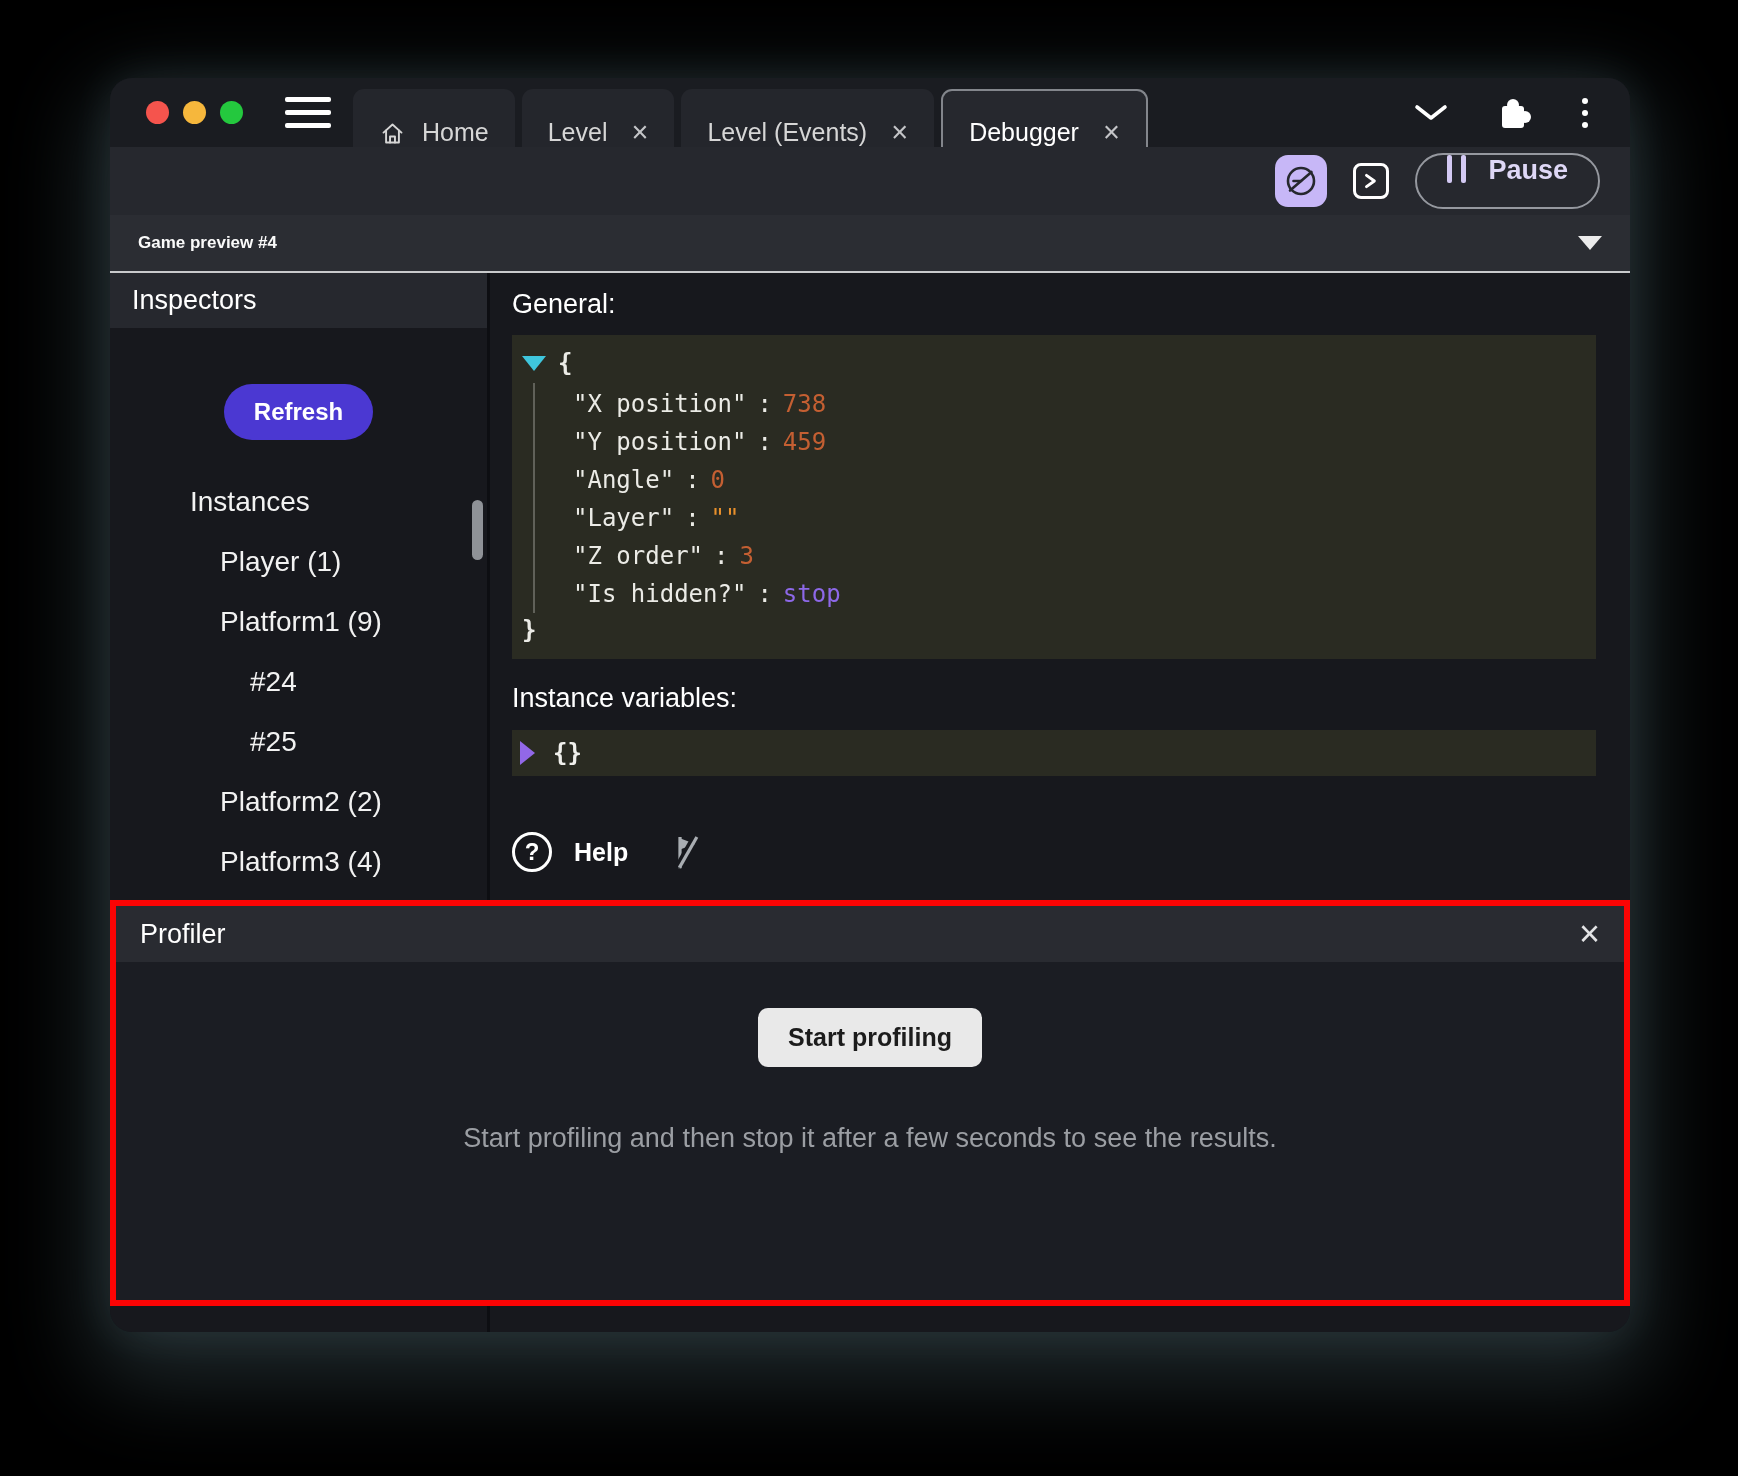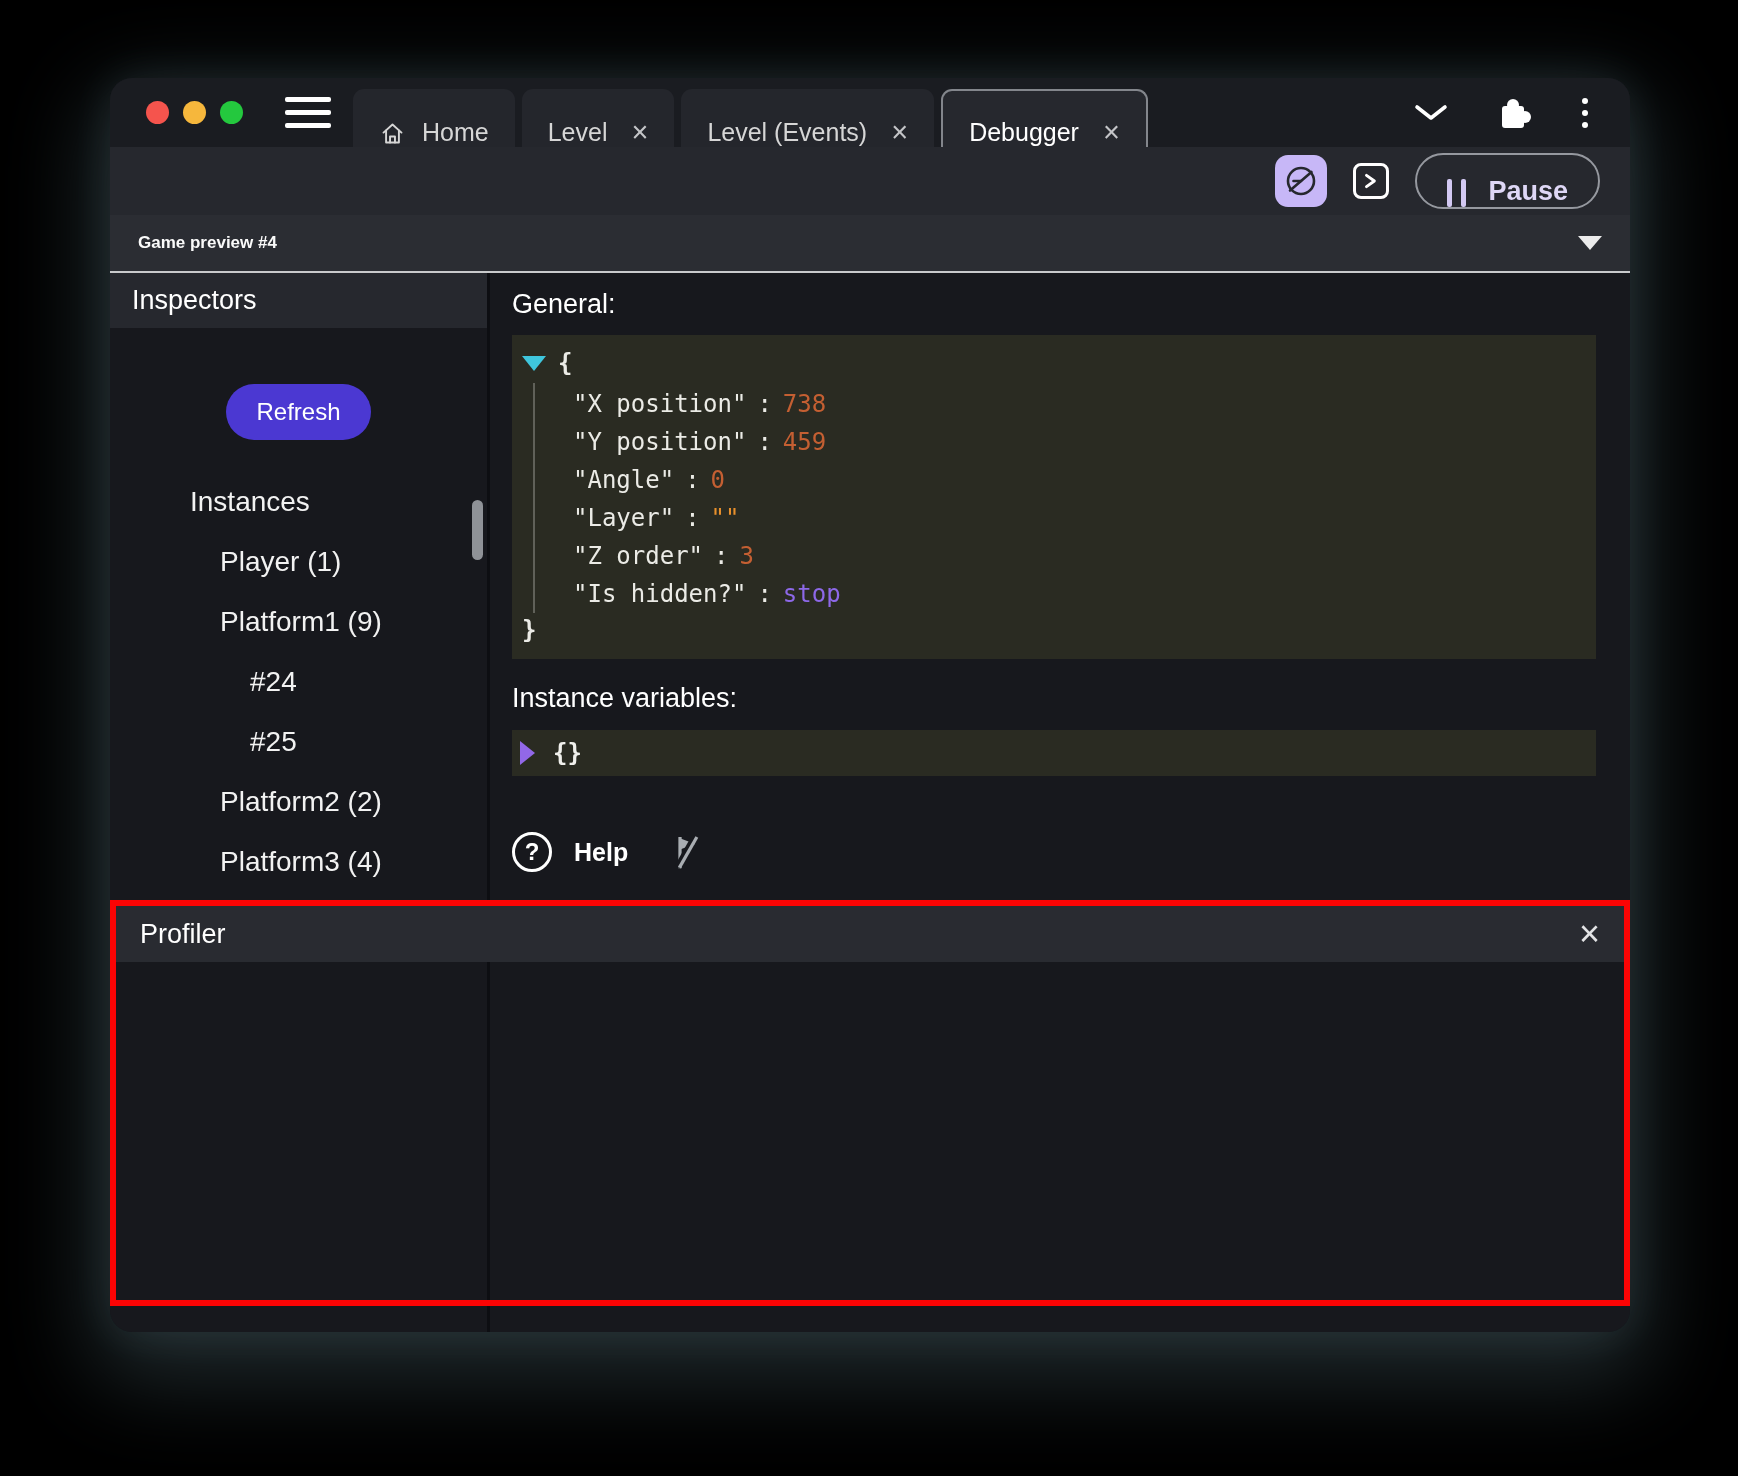--- a/index.html
+++ b/index.html
@@ -59,21 +59,21 @@
   .profiler-icon-btn {
     width: 52px; height: 52px; border-radius: 13px; background: #c7b7f7;
     display: flex; align-items: center; justify-content: center; cursor: pointer; border: none;
   }
   .console-btn {
     width: 36px; height: 36px; border: 3px solid #fff; border-radius: 8px;
     display: flex; align-items: center; justify-content: center; cursor: pointer; background: transparent;
   }
   .pause-btn {
     height: 56px; border: 2px solid #95989f; border-radius: 28px;
-    padding: 0 30px; display: flex; align-items: flex-end; gap: 22px;
+    padding: 0 30px; display: flex; align-items: flex-start; gap: 22px;
     background: transparent; cursor: pointer;
   }
   .pause-bars { display: flex; gap: 9px; }
   .pause-bars span { width: 5px; height: 28px; background: #d3c9f3; border-radius: 2px; }
   .pause-label { font-size: 27px; font-weight: bold; color: #ded7f6; }
 
   
   .preview-row {
     height: 58px; flex: none; background: #2b2d33;
     display: flex; align-items: center; padding: 0 28px;
@@ -88,21 +88,21 @@
 
   
   .content { flex: 1; display: flex; background: #17181d; min-height: 0; }
 
   .left-panel { width: 380px; flex: none; display: flex; flex-direction: column; border-right: 3px solid #0d0e12; }
   .left-header { height: 55px; flex: none; background: #26282e; display: flex; align-items: center; padding-left: 22px; font-size: 27px; color: #fff; }
   .left-body { flex: 1; position: relative; padding-top: 56px; overflow: hidden; }
   .refresh-btn {
     display: block; margin: 0 auto; background: #4b38d2; color: #fff;
     font-family: "Liberation Sans", sans-serif;
-    font-weight: normal; font-size: 24px; border: none; border-radius: 28px;
+    font-weight: bold; font-size: 24px; border: none; border-radius: 28px;
     padding: 14px 30px; cursor: pointer;
   }
   .tree { margin-top: 32px; }
   .tree-item { height: 60px; display: flex; align-items: center; font-size: 28px; color: #f2f2f2; cursor: pointer; }
   .ind0 { padding-left: 80px; }
   .ind1 { padding-left: 110px; }
   .ind2 { padding-left: 140px; }
   .scroll-thumb { position: absolute; right: 4px; top: 172px; width: 11px; height: 60px; background: #8f9297; border-radius: 6px; cursor: pointer; }
 
   .right-panel { flex: 1; padding: 16px 34px 0 22px; min-width: 0; }
@@ -303,15 +303,19 @@
         </svg>
       </div>
     </div>
   </div>
 
   <div class="profiler">
     <div class="profiler-header">
       <span class="profiler-title">Profiler</span>
       <button class="profiler-close">×</button>
     </div>
+    <div class="profiler-body">
+      <button class="start-btn">Start profiling</button>
+      <div class="profiler-desc">Start profiling and then stop it after a few seconds to see the results.</div>
+    </div>
   </div>
 
 </div>
 
 </body></html>

